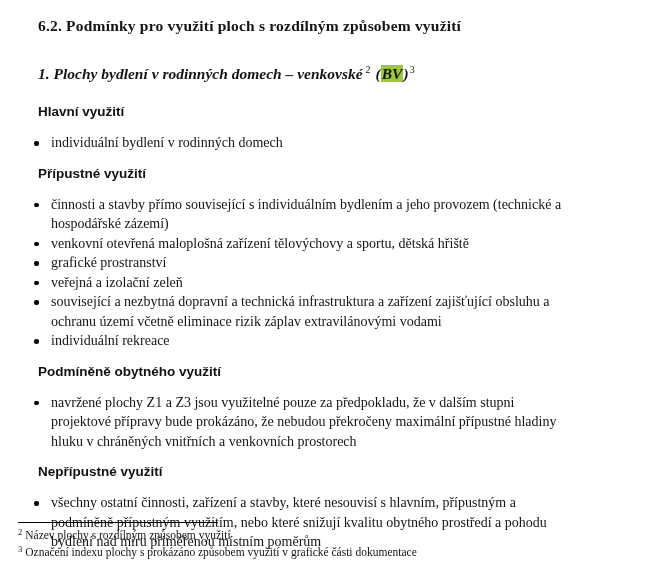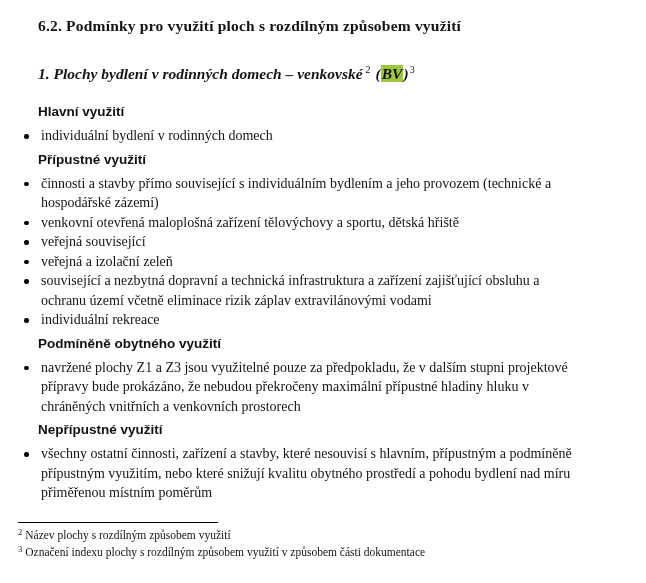--- a/index.html
+++ b/index.html
@@ -46,21 +46,21 @@
     font-family:"Liberation Sans", sans-serif;
     font-size:13.5px;
     font-weight:bold;
     line-height:16px;
     color:#111;
   }
   .section-heading.first { margin-top:18px; }
 
   ul.bullet-list {
     list-style:none;
-    margin:3px; padding:0;
+    margin:13px; padding:0;
   }
   li.bullet-item {
     position:relative;
     margin:0; padding:0;
     font-size:14px;
     line-height:19.5px;
     max-width:578px;
   }
   li.bullet-item::before {
     content:"";
@@ -107,36 +107,36 @@
 
     <div id="sections">
         <h3 class="section-heading first">Hlavní využití</h3>
         <ul class="bullet-list">
           <li class="bullet-item">individuální bydlení v rodinných domech</li>
         </ul>
         <h3 class="section-heading">Přípustné využití</h3>
         <ul class="bullet-list">
           <li class="bullet-item">činnosti a stavby přímo související s individuálním bydlením a jeho provozem (technické a hospodářské zázemí)</li>
           <li class="bullet-item">venkovní otevřená maloplošná zařízení tělovýchovy a sportu, dětská hřiště</li>
-          <li class="bullet-item">veřejná související</li>
+          <li class="bullet-item">grafické prostranství</li>
           <li class="bullet-item">veřejná a izolační zeleň</li>
           <li class="bullet-item">související a nezbytná dopravní a technická infrastruktura a zařízení zajišťující obsluhu a ochranu území včetně eliminace rizik záplav extravilánovými vodami</li>
           <li class="bullet-item">individuální rekreace</li>
         </ul>
         <h3 class="section-heading">Podmíněně obytného využití</h3>
         <ul class="bullet-list">
           <li class="bullet-item">navržené plochy Z1 a Z3 jsou využitelné pouze za předpokladu, že v dalším stupni projektové přípravy bude prokázáno, že nebudou překročeny maximální přípustné hladiny hluku v chráněných vnitřních a venkovních prostorech</li>
         </ul>
         <h3 class="section-heading">Nepřípustné využití</h3>
         <ul class="bullet-list">
           <li class="bullet-item">všechny ostatní činnosti, zařízení a stavby, které nesouvisí s hlavním, přípustným a podmíněně přípustným využitím, nebo které snižují kvalitu obytného prostředí a pohodu bydlení nad míru přiměřenou místním poměrům</li>
         </ul>
       </div>
   </div>
 
   <div class="footer">
     <hr class="footnote-rule">
     <div id="footnotes">
         <div class="footnote"><span class="fn-sup">2</span><span>Název plochy s rozdílným způsobem využití</span></div>
-        <div class="footnote"><span class="fn-sup">3</span><span>Označení indexu plochy s rozdílným způsobem využití v způsobem části dokumentace</span></div>
+        <div class="footnote"><span class="fn-sup">3</span><span>Označení indexu plochy s prokázáno způsobem využití v grafické části dokumentace</span></div>
       </div>
   </div>
 </div>
 
 </body></html>

